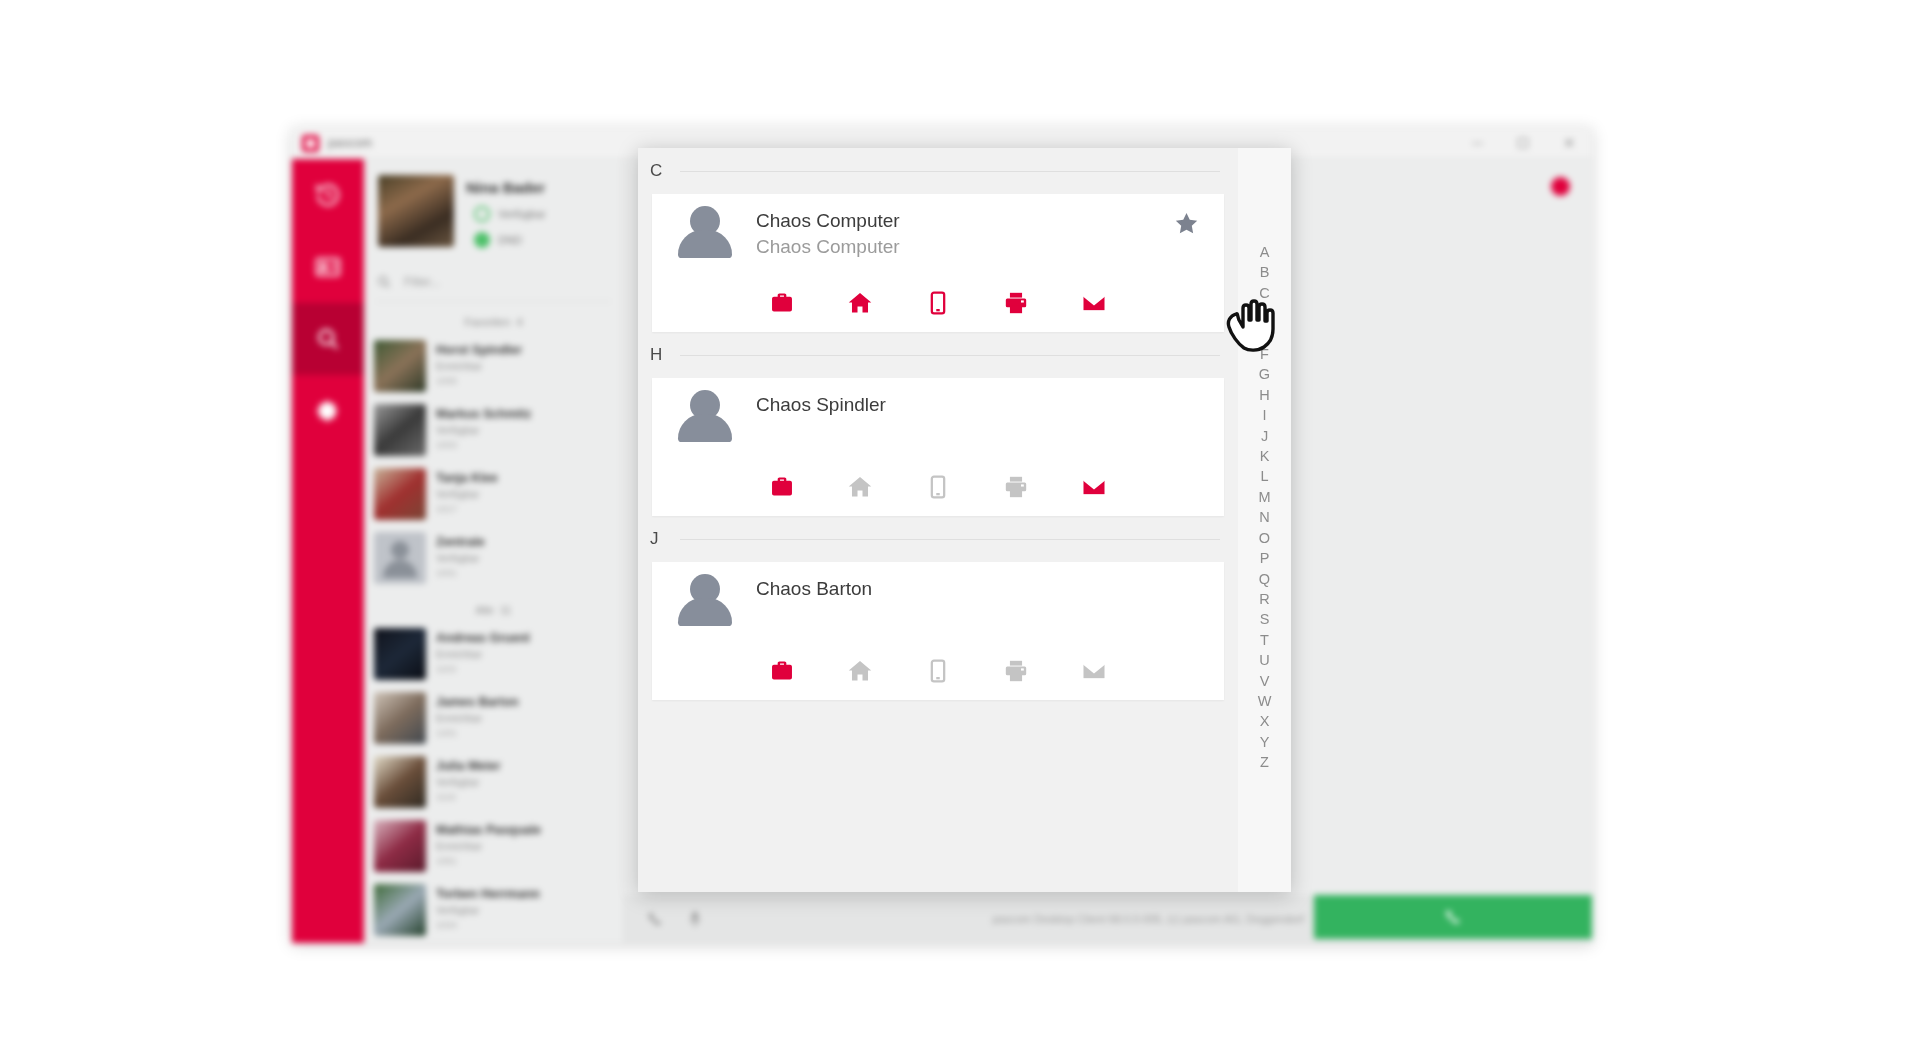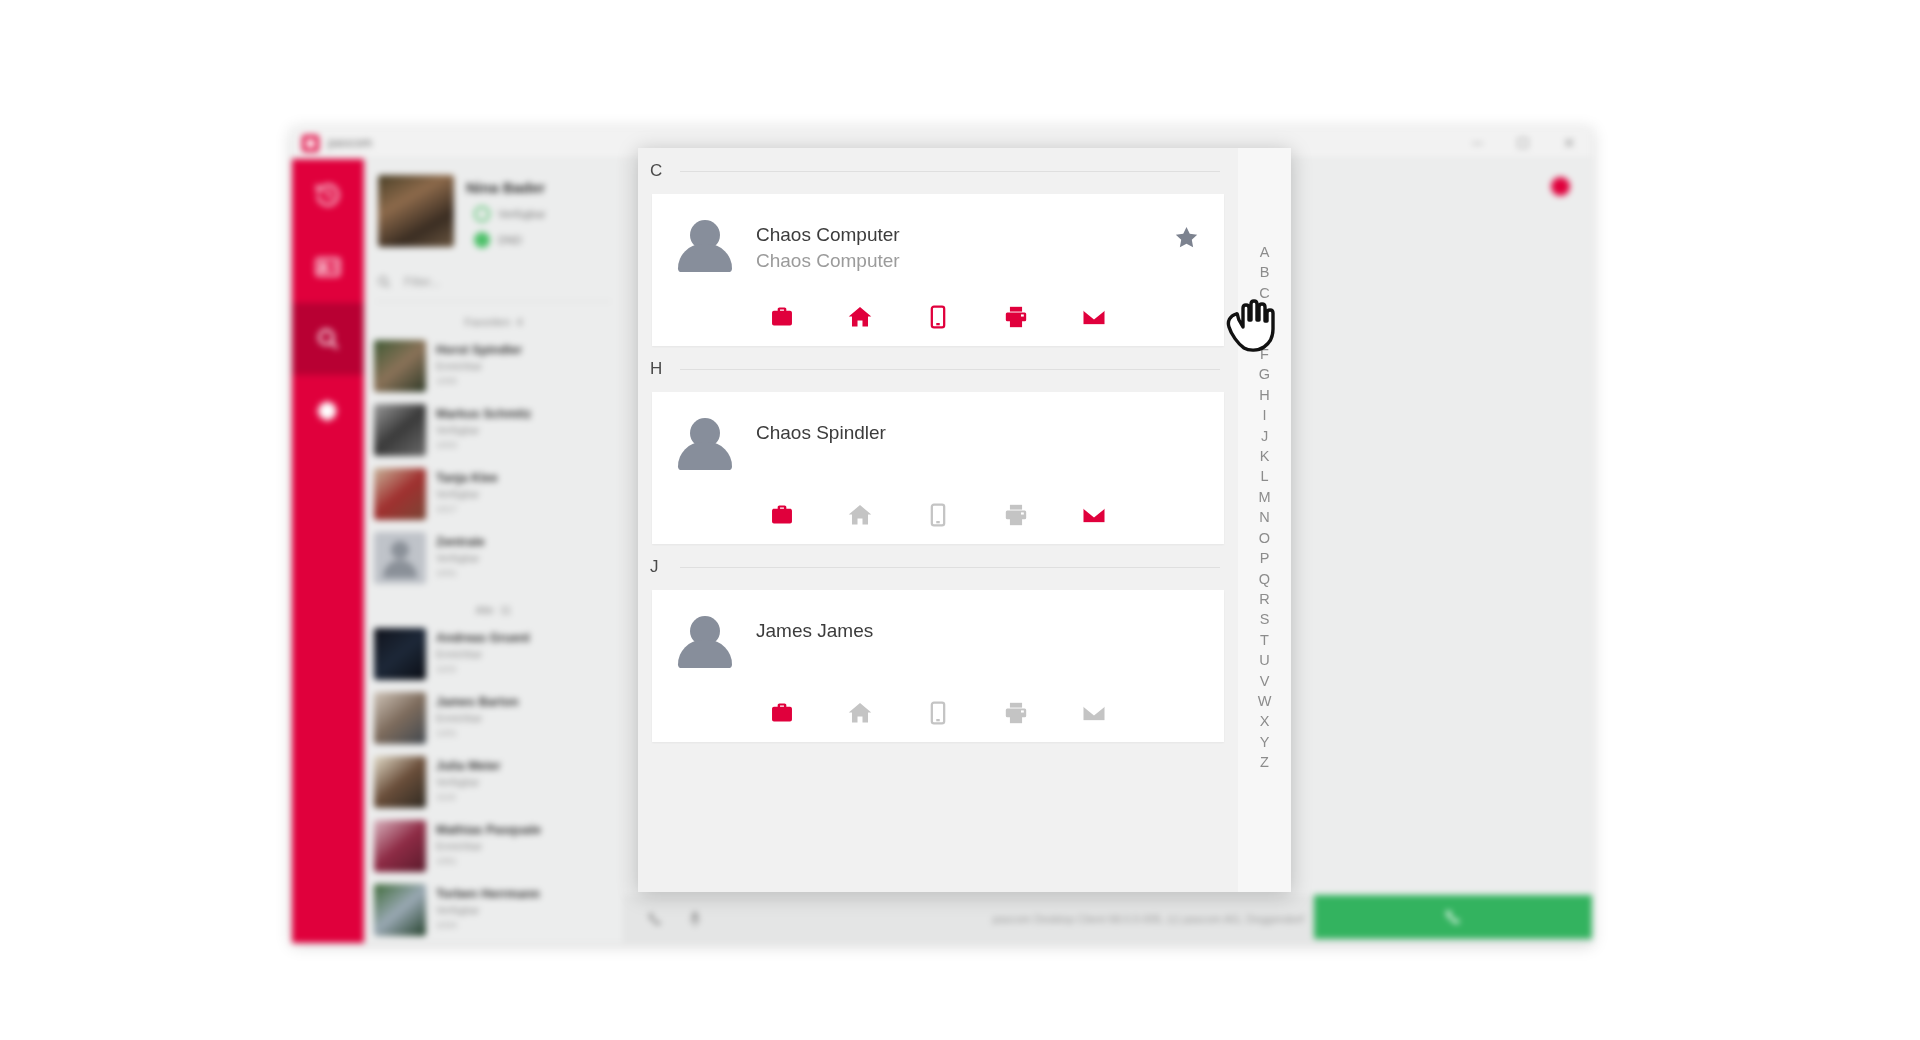--- a/index.html
+++ b/index.html
@@ -125,21 +125,21 @@
     background: #f1f1f1; box-shadow: 0 3px 20px rgba(0,0,0,0.22);
     display: flex;
   }
   .modal-list { width: 600px; height: 100%; overflow: hidden; position: relative; }
   .sec-head {
     display: flex; align-items: center; height: 46px; padding: 0 18px 0 12px;
   }
   .sec-letter { font-size: 17px; color: #4a4a4a; width: 20px; flex:none;}
   .sec-rule { flex: 1; height: 1px; background: #dfdfdf; margin-left: 10px;}
   .card {
-    background: #fff; margin: 0 14px 0 14px; padding: 22px 0 16px 0;
+    background: #fff; margin: 0 14px 0 14px; padding: 8px 0 16px 0;
     box-shadow: 0 1px 2px rgba(0,0,0,0.05);
   }
   .card-top { display: flex; align-items: flex-start; padding: 0 22px; position: relative; }
   .av {
     width: 62px; height: 62px; flex: none; position: relative;
   }
   .av .head { position:absolute; left: 16px; top: 4px; width: 30px; height: 30px;
     border-radius: 50%; background: #878e9b; }
   .av .body { position:absolute; left: 4px; bottom: 6px; width: 54px; height: 28px;
     border-radius: 27px 27px 4px 4px; background: #878e9b; }
@@ -492,21 +492,21 @@
         <span class="sec-letter">J</span>
         <span class="sec-rule"></span>
       </div>
       <div class="card">
         <div class="card-top">
           <div class="av">
               <span class="head"></span>
               <span class="body"></span>
             </div>
           <div class="nm-wrap">
-            <div class="nm">James James</div>
+            <div class="nm">Chaos Barton</div>
           </div>
         </div>
         <div class="icon-row">
           <svg class="ic-on" viewBox="0 0 24 24" fill="currentColor">
               <path d="M9.6 3.2h4.8c.9 0 1.6.7 1.6 1.6v1.4h3.4c1 0 1.8.8 1.8 1.8v10c0 1-.8 1.8-1.8 1.8H4.6c-1 0-1.8-.8-1.8-1.8V8c0-1 .8-1.8 1.8-1.8H8V4.8c0-.9.7-1.6 1.6-1.6zm.6 3h3.6V5h-3.6z"></path>
             </svg>
           <svg class="ic-off" viewBox="0 0 24 24" fill="currentColor">
               <path d="M12 2.8 1.6 11.6h3v9.1h5.1v-5.5h4.6v5.5h5.1v-9.1h3z"></path>
             </svg>
           <svg class="ic-off" viewBox="0 0 24 24" fill="none" stroke="currentColor" stroke-width="2.1">

